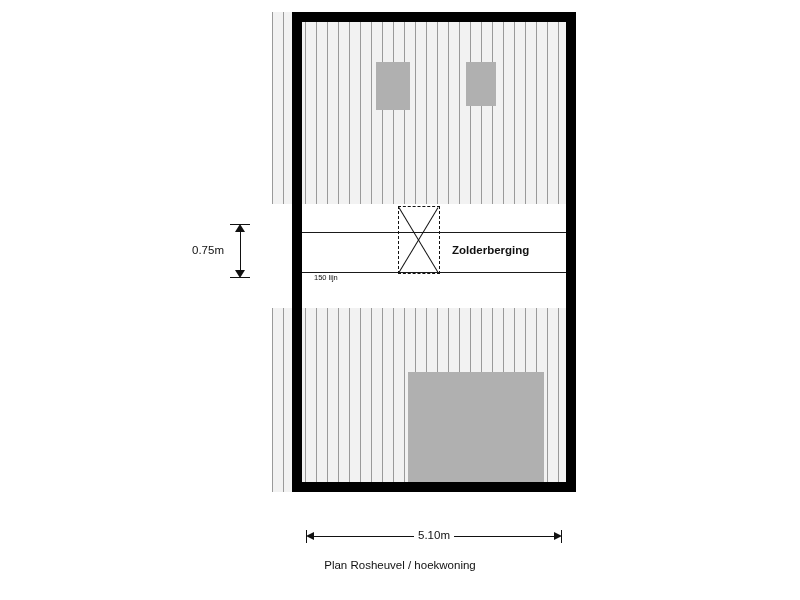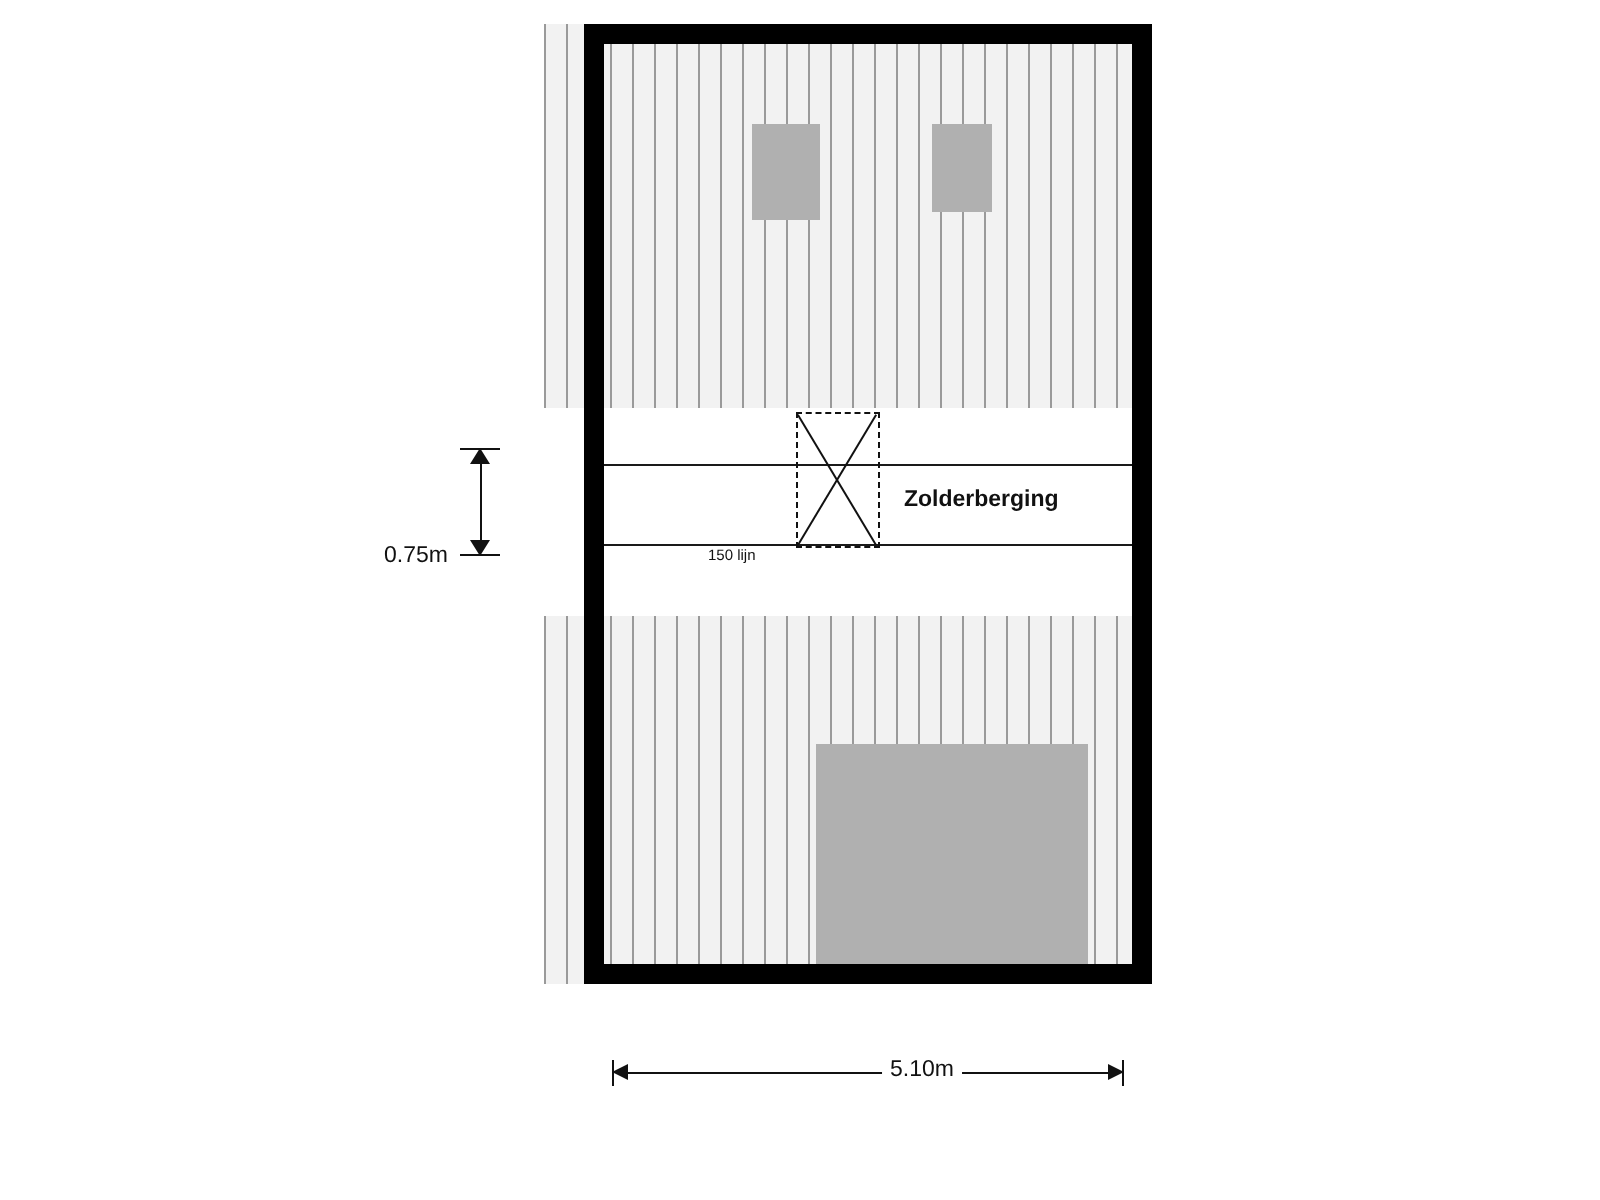--- a/index.html
+++ b/index.html
@@ -117,21 +117,20 @@
     white-space: nowrap;
     font-weight: bold;
   }
   #label-150lijn {
     position: absolute;
     left: 314px;
     top: 273px;
     font-size: 7.5px;
     color: #111111;
     white-space: nowrap;
-    margin-left: 40px;
   }
 
   
   #dim-vert {
     position: absolute;
     left: 218px;
     top: 224px;
     width: 52px;
     height: 54px;
   }
@@ -172,21 +171,20 @@
     width: 20px; height: 1px; background: #111111;
   }
   #dim-vert-label {
     position: absolute;
     left: 224px;
     top: 244px;
     font-size: 11.5px;
     color: #111111;
     white-space: nowrap;
     transform: translateX(-100%);
-    margin-top: 28px;
   }
 
   
   #dim-horz {
     position: absolute;
     left: 306px;
     top: 530px;
     width: 256px;
     height: 14px;
   }
@@ -226,21 +224,20 @@
   }
   #dim-horz-label {
     position: absolute;
     left: 434px;
     top: 529px;
     font-size: 11.5px;
     color: #111111;
     transform: translateX(-50%);
     background: #ffffff;
     padding: 0 4px;
-    margin-left: 27px;
   }
 
   
   #caption {
     position: absolute;
     left: 0;
     top: 558px;
     width: 800px;
     text-align: center;
     font-size: 11.5px;
@@ -291,15 +288,16 @@
   <div id="dim-horz">
     <div class="cap-left"></div>
     <div class="arrow-left"></div>
     <div class="hline"></div>
     <div class="arrow-right"></div>
     <div class="cap-right"></div>
   </div>
   <div id="dim-horz-label">5.10m</div>
 
   <div id="caption">
+    <div>Plan Rosheuvel / hoekwoning</div>
   </div>
 
 </div>
 
 </body></html>

